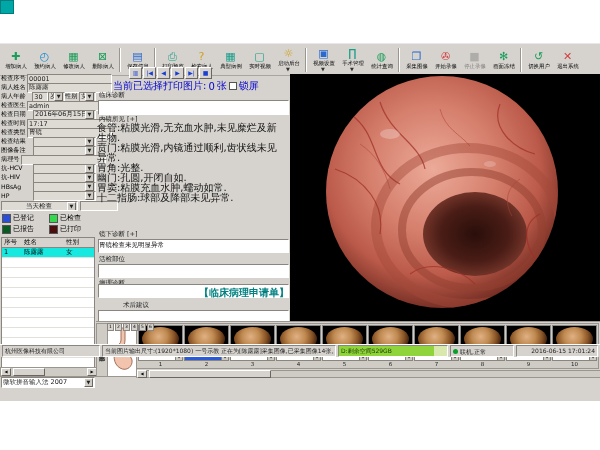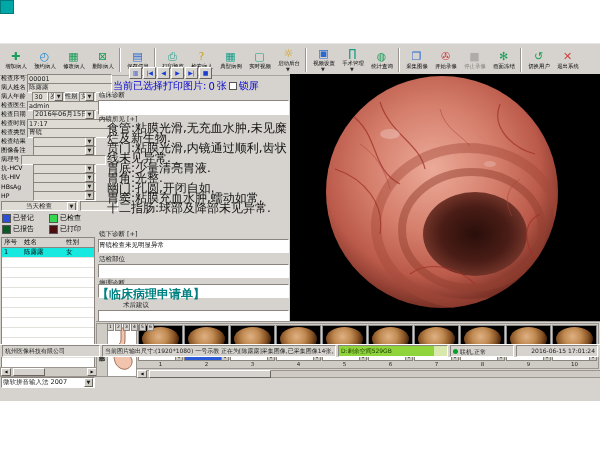--- a/index.html
+++ b/index.html
@@ -46,23 +46,23 @@
   #ime-row{position:absolute;left:1px;top:303px;width:94px;height:10px;}
   
   #midcol{position:absolute;left:97px;top:0;width:192px;height:302px;}
   #recnav{position:absolute;left:32px;top:-7px;display:flex;gap:1px;}
   .navbtn{width:11px;height:10px;background:#d6d3ce;border:1px solid;border-color:#fff #6a665f #6a665f #fff;
           color:#1a3fd0;font-size:6px;line-height:9px;text-align:center;}
   #print-row{position:absolute;left:16px;top:5px;width:192px;color:#0000cc;font-size:10px;display:flex;align-items:center;gap:2px;}
   .chk{width:6px;height:6px;border:1px solid #555;background:#fff;display:inline-block;}
   .seclabel{position:absolute;left:2px;font-size:6.5px;color:#222;}
   .secarea{position:absolute;left:1px;width:189px;background:#fff;border:1px solid;border-color:#8a867f #fff #fff #8a867f;}
-  #findings{position:absolute;left:10px;top:49px;width:188px;font-size:12px;line-height:10px;color:#111;}
+  #findings{position:absolute;left:0;top:49px;width:188px;font-size:10px;line-height:10px;color:#111;}
   #dx-text{position:absolute;left:2px;top:167px;width:188px;font-size:6.5px;color:#111;}
-  #path-link{position:absolute;left:0;top:212px;width:192px;text-align:left;color:#008080;font-weight:bold;font-size:12px;}
+  #path-link{position:absolute;left:0;top:212px;width:192px;text-align:right;color:#008080;font-weight:bold;font-size:10px;}
   
   #imagearea{position:absolute;left:290px;top:0;width:310px;height:247px;background:#000;}
   
   #bottomstrip{position:absolute;left:96px;top:247px;width:504px;height:55px;background:#d6d3ce;border-top:1px solid #9a968f;}
   #parttab{position:absolute;left:0;top:1px;width:10px;height:52px;background:#cfccc6;border:1px solid #9a968f;
            writing-mode:vertical-rl;text-orientation:upright;font-size:6px;line-height:9px;text-align:center;color:#333;}
   #stomach-panel{position:absolute;left:11px;top:1px;width:28px;height:52px;background:#fff;border:1px solid #9a968f;}
   #stomach-nav{position:absolute;left:11px;top:1px;display:flex;gap:1px;z-index:3;}
   .snum{width:5px;height:6px;background:#d6d3ce;border:1px solid #8a867f;font-size:4.5px;line-height:5px;text-align:center;}
   #filmstrip{position:absolute;left:40px;top:1px;width:463px;height:46px;background:#cfccc6;border:1px solid #9a968f;
@@ -353,21 +353,20 @@
         <span>锁屏</span>
       </div>
 
       <div class="seclabel" style="top:17px;">临床诊断</div>
       <div class="secarea" style="top:26px;height:13px;"></div>
 
       <div class="seclabel" style="top:41px;">内镜所见 [+]</div>
       <div id="findings">
           <div>食管:粘膜光滑,无充血水肿,未见糜烂及新生物.</div>
           <div>贲门:粘膜光滑,内镜通过顺利,齿状线未见异常.</div>
-          <div>胃底:少量清亮胃液.</div>
           <div>胃角:光整.</div>
           <div>幽门:孔圆,开闭自如.</div>
           <div>胃窦:粘膜充血水肿,蠕动如常.</div>
           <div>十二指肠:球部及降部未见异常.</div>
         </div>
 
       <div class="seclabel" style="top:156px;">镜下诊断 [+]</div>
       <div class="secarea" style="top:165px;height:12px;"></div>
       <div id="dx-text">胃镜检查未见明显异常</div>
 

